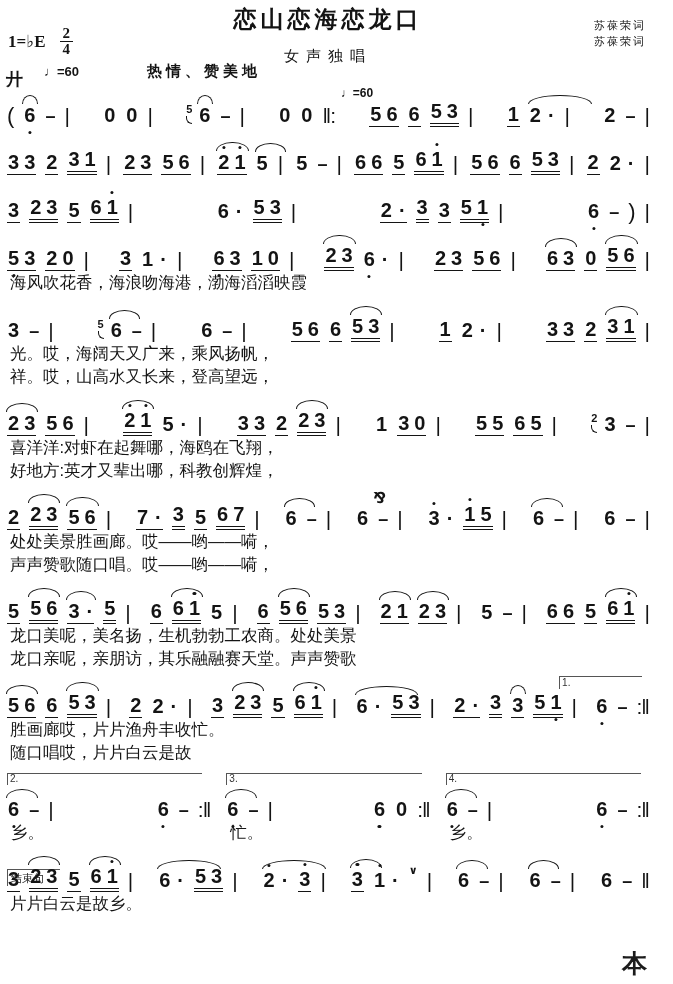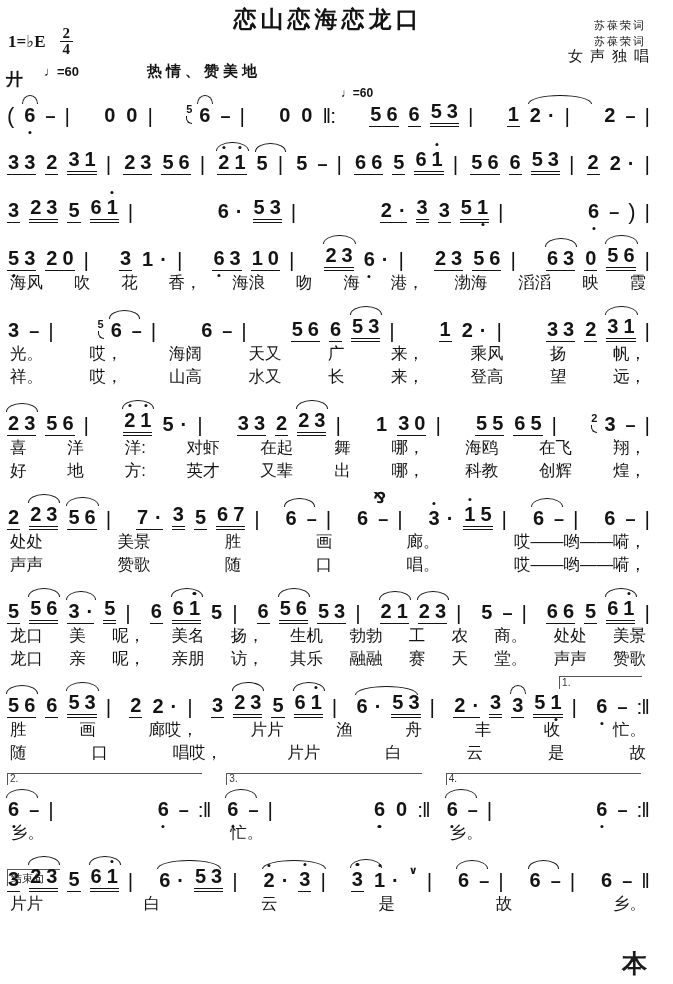--- a/index.html
+++ b/index.html
@@ -9,21 +9,21 @@
 
   
   .header{position:relative;height:88px;}
   .title{position:absolute;top:4px;left:0;right:0;text-align:center;
          font-size:23px;font-weight:bold;letter-spacing:4px;}
   .keysig{position:absolute;top:26px;left:8px;font-size:17px;font-weight:bold;
           font-family:"Liberation Serif","DejaVu Serif",serif;display:flex;align-items:center;gap:14px;}
   .tsig{display:inline-flex;flex-direction:column;align-items:center;line-height:1.02;font-size:15px;}
   .tsig .num{border-bottom:1.6px solid #141414;padding:0 3px;}
   .credits{position:absolute;top:18px;right:10px;text-align:center;font-size:11px;line-height:1.45;letter-spacing:2px;}
-  .subtitle{position:absolute;top:47px;left:0;right:0;text-align:right;font-size:15px;letter-spacing:7px;}
+  .subtitle{position:absolute;top:47px;left:0;right:0;text-align:center;font-size:15px;letter-spacing:7px;}
   .tempo-row{position:absolute;top:62px;left:44px;font-size:13px;font-weight:bold;display:flex;gap:32px;align-items:baseline;}
   .expr{font-size:15px;letter-spacing:4px;margin-left:36px;}
   .mark{position:absolute;top:68px;left:6px;font-size:17px;font-weight:bold;}
 
   
   #score{padding:0 7px;}
   .system{position:relative;margin-bottom:9px;}
   .mline{display:flex;justify-content:space-between;align-items:flex-end;
          padding-top:13px;font-weight:bold;font-size:20px;line-height:1;}
   .meas{display:flex;align-items:flex-end;gap:9px;}
@@ -41,21 +41,21 @@
   .a2::before{right:-135%;}
   .dash{font-size:18px;padding-bottom:2px;}
   .bar{font-weight:normal;font-size:21px;padding-bottom:1px;letter-spacing:-1px;}
   .paren{font-weight:normal;font-size:22px;}
   .grace{display:inline-flex;flex-direction:column;align-items:center;margin:0 -3px -6px 0;
          transform:translateY(-9px);}
   .grace .gnum{font-size:11px;font-weight:bold;line-height:1;}
   .ghook{width:5px;height:7px;border-left:1.4px solid #141414;border-bottom:1.4px solid #141414;
          border-radius:0 0 0 6px;margin-top:1px;}
   .breath{font-size:11px;font-weight:bold;transform:translateY(-16px);}
-  .lyrics{display:flex;justify-content:space-between;font-size:16.5px;line-height:23px;padding:0 3px;}
+  .lyrics{display:flex;font-size:16.5px;line-height:23px;padding:0 3px;}
   .lyrics-left{font-size:16.5px;line-height:23px;padding-left:4px;}
   .above{position:absolute;font-size:12px;font-weight:bold;top:-2px;}
   .seg{font-size:15px;font-weight:bold;}
   .vanno{position:absolute;top:-3px;border-top:1.2px solid #555;border-left:1.2px solid #555;
          height:12px;font-size:10px;font-weight:normal;color:#333;padding:0 2px;}
   .endlabel{position:absolute;top:16px;left:0;border-top:1.1px solid #555;border-left:1.1px solid #555;
             font-size:11px;font-weight:normal;color:#222;padding:1px 16px 0 3px;}
   .vrow{display:flex;gap:16px;margin-bottom:9px;}
   .vblock{flex:1;position:relative;padding-top:13px;}
   .vbracket{position:absolute;top:0;left:0;right:8px;height:11px;border-top:1.2px solid #555;

